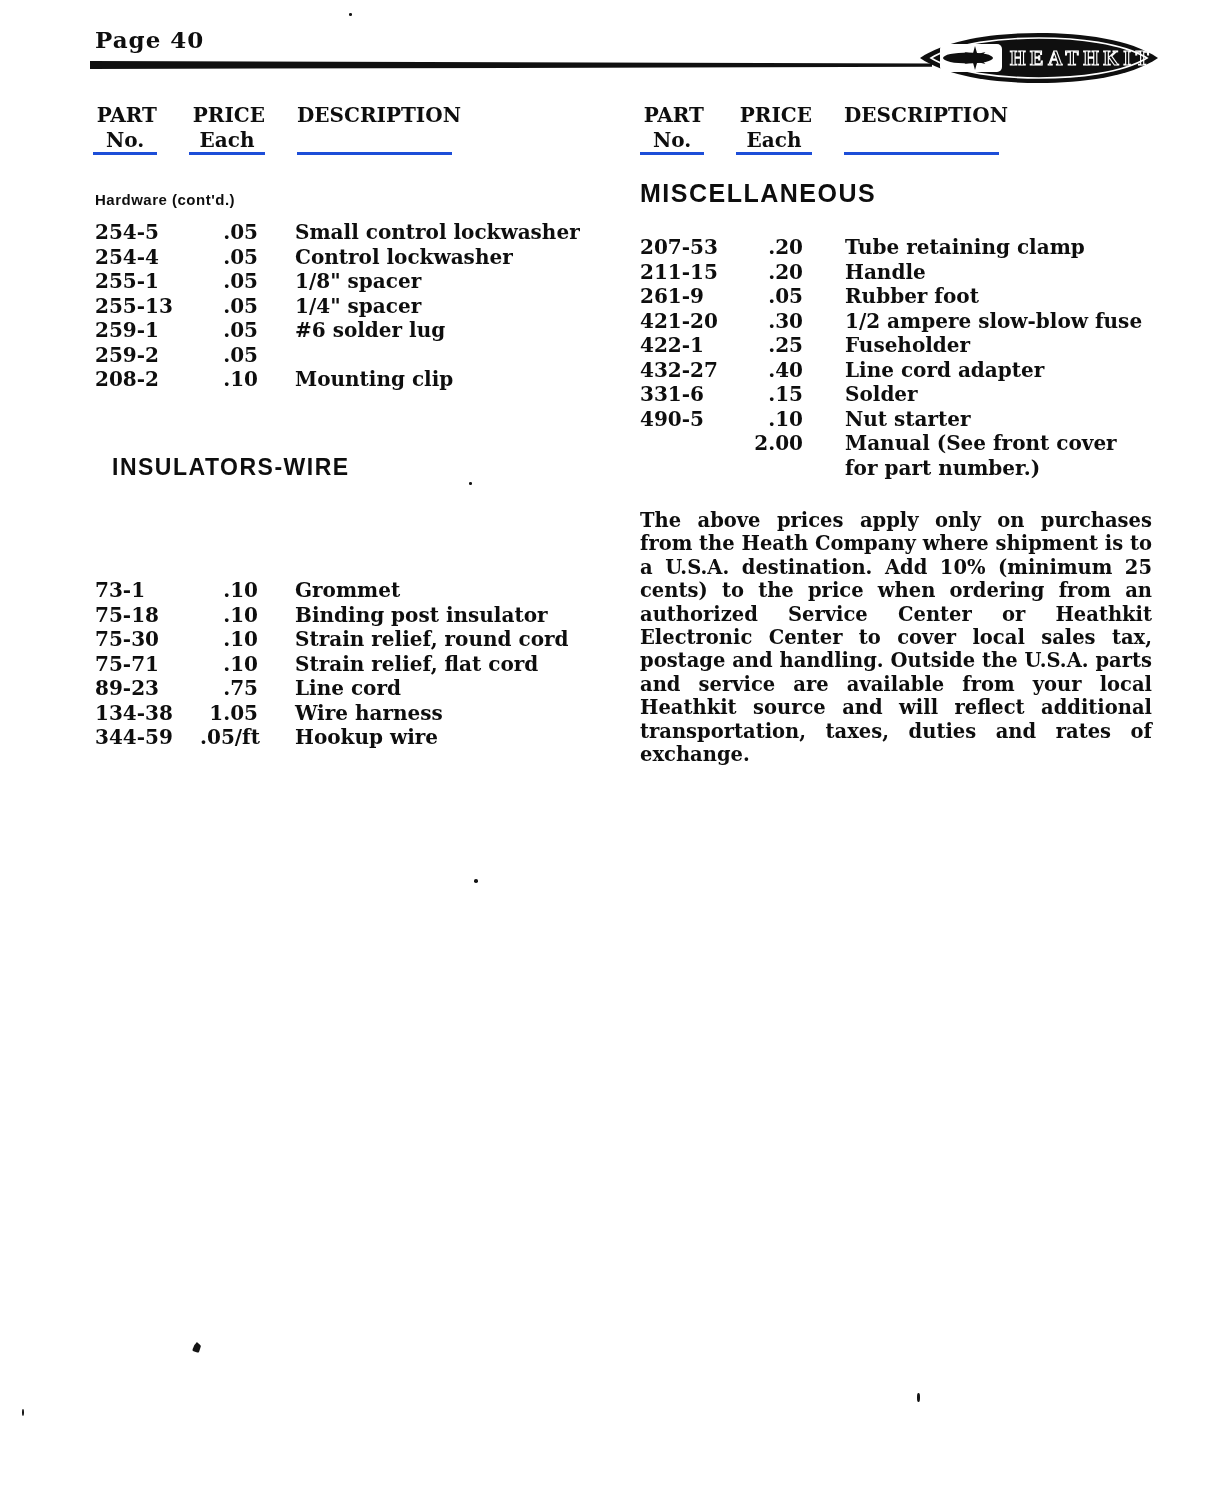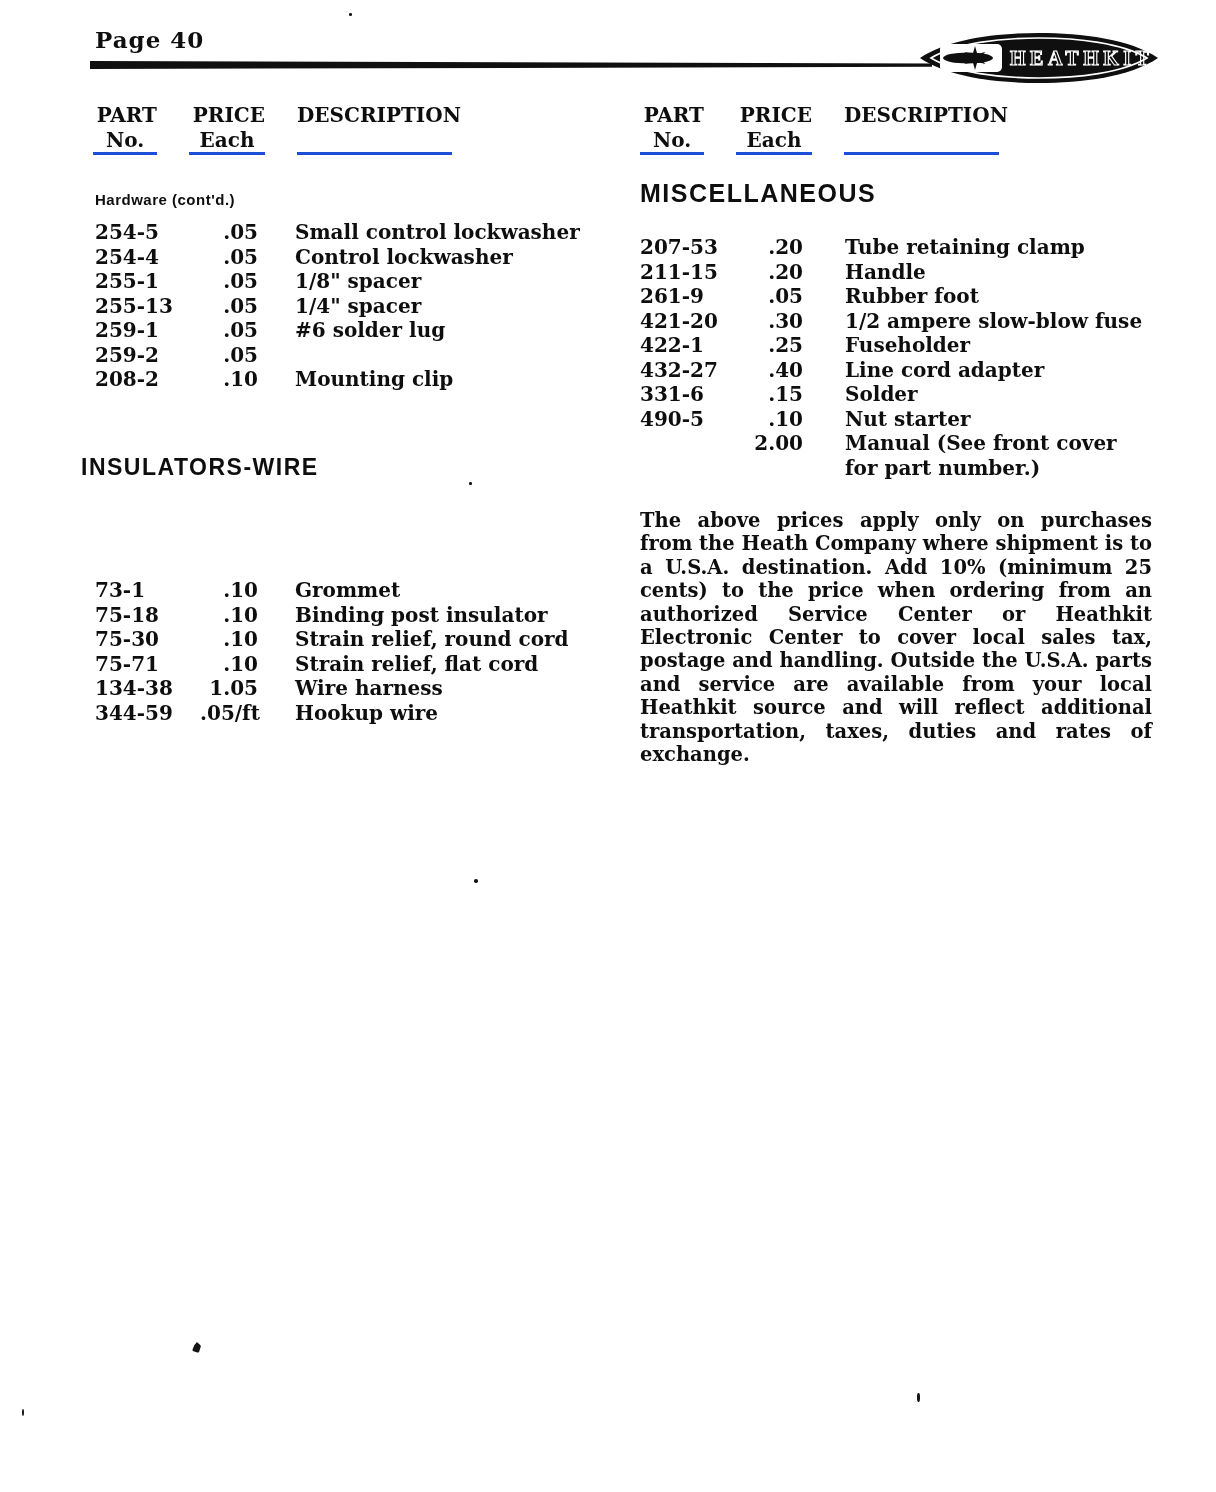--- a/index.html
+++ b/index.html
@@ -36,21 +36,21 @@
   .hc-desc  { left:204px; width:155px; }
   .h1 { display:block; height:26px; line-height:24px; white-space:nowrap;text-align:right; }
   .h2 { display:block; height:23px; line-height:22px; text-align:center; border-bottom:3px solid #1d4ed8; }
 
   
   .sans-title {
     font-family:"Liberation Sans", sans-serif;
     font-weight:700; white-space:nowrap;
   }
   .title-hardware   { left:95px;  top:191px; font-size:15px; letter-spacing:0.5px; }
-  .title-insulators { left:81px;  top:454px; font-size:23px; letter-spacing:1.5px; }
+  .title-insulators { left:112px;  top:454px; font-size:23px; letter-spacing:1.5px; }
   .title-misc       { left:640px; top:179px; font-size:25px; letter-spacing:1.5px; }
 
   
   .rows { font-weight:700; font-size:20px; line-height:24.5px; }
   .rows-hardware   { left:95px;  top:220px; width:520px; }
   .rows-insulators { left:95px;  top:578px; width:520px; }
   .rows-misc       { left:640px; top:235px; width:512px; }
   .prow { display:flex; align-items:flex-start; }
   .c-part  { flex:0 0 auto; white-space:nowrap; }
   .c-price { flex:0 0 auto; text-align:right; white-space:nowrap; }
@@ -174,20 +174,25 @@
       <span class="c-part">75-30</span>
       <span class="c-price">.10</span>
       <span class="c-desc">Strain relief, round cord</span>
     </div>
     <div class="prow">
       <span class="c-part">75-71</span>
       <span class="c-price">.10</span>
       <span class="c-desc">Strain relief, flat cord</span>
     </div>
     <div class="prow">
+      <span class="c-part">89-23</span>
+      <span class="c-price">.75</span>
+      <span class="c-desc">Line cord</span>
+    </div>
+    <div class="prow">
       <span class="c-part">134-38</span>
       <span class="c-price">1.05</span>
       <span class="c-desc">Wire harness</span>
     </div>
     <div class="prow">
       <span class="c-part">344-59</span>
       <span class="c-price">.05/ft</span>
       <span class="c-desc">Hookup wire</span>
     </div>
   </div>

